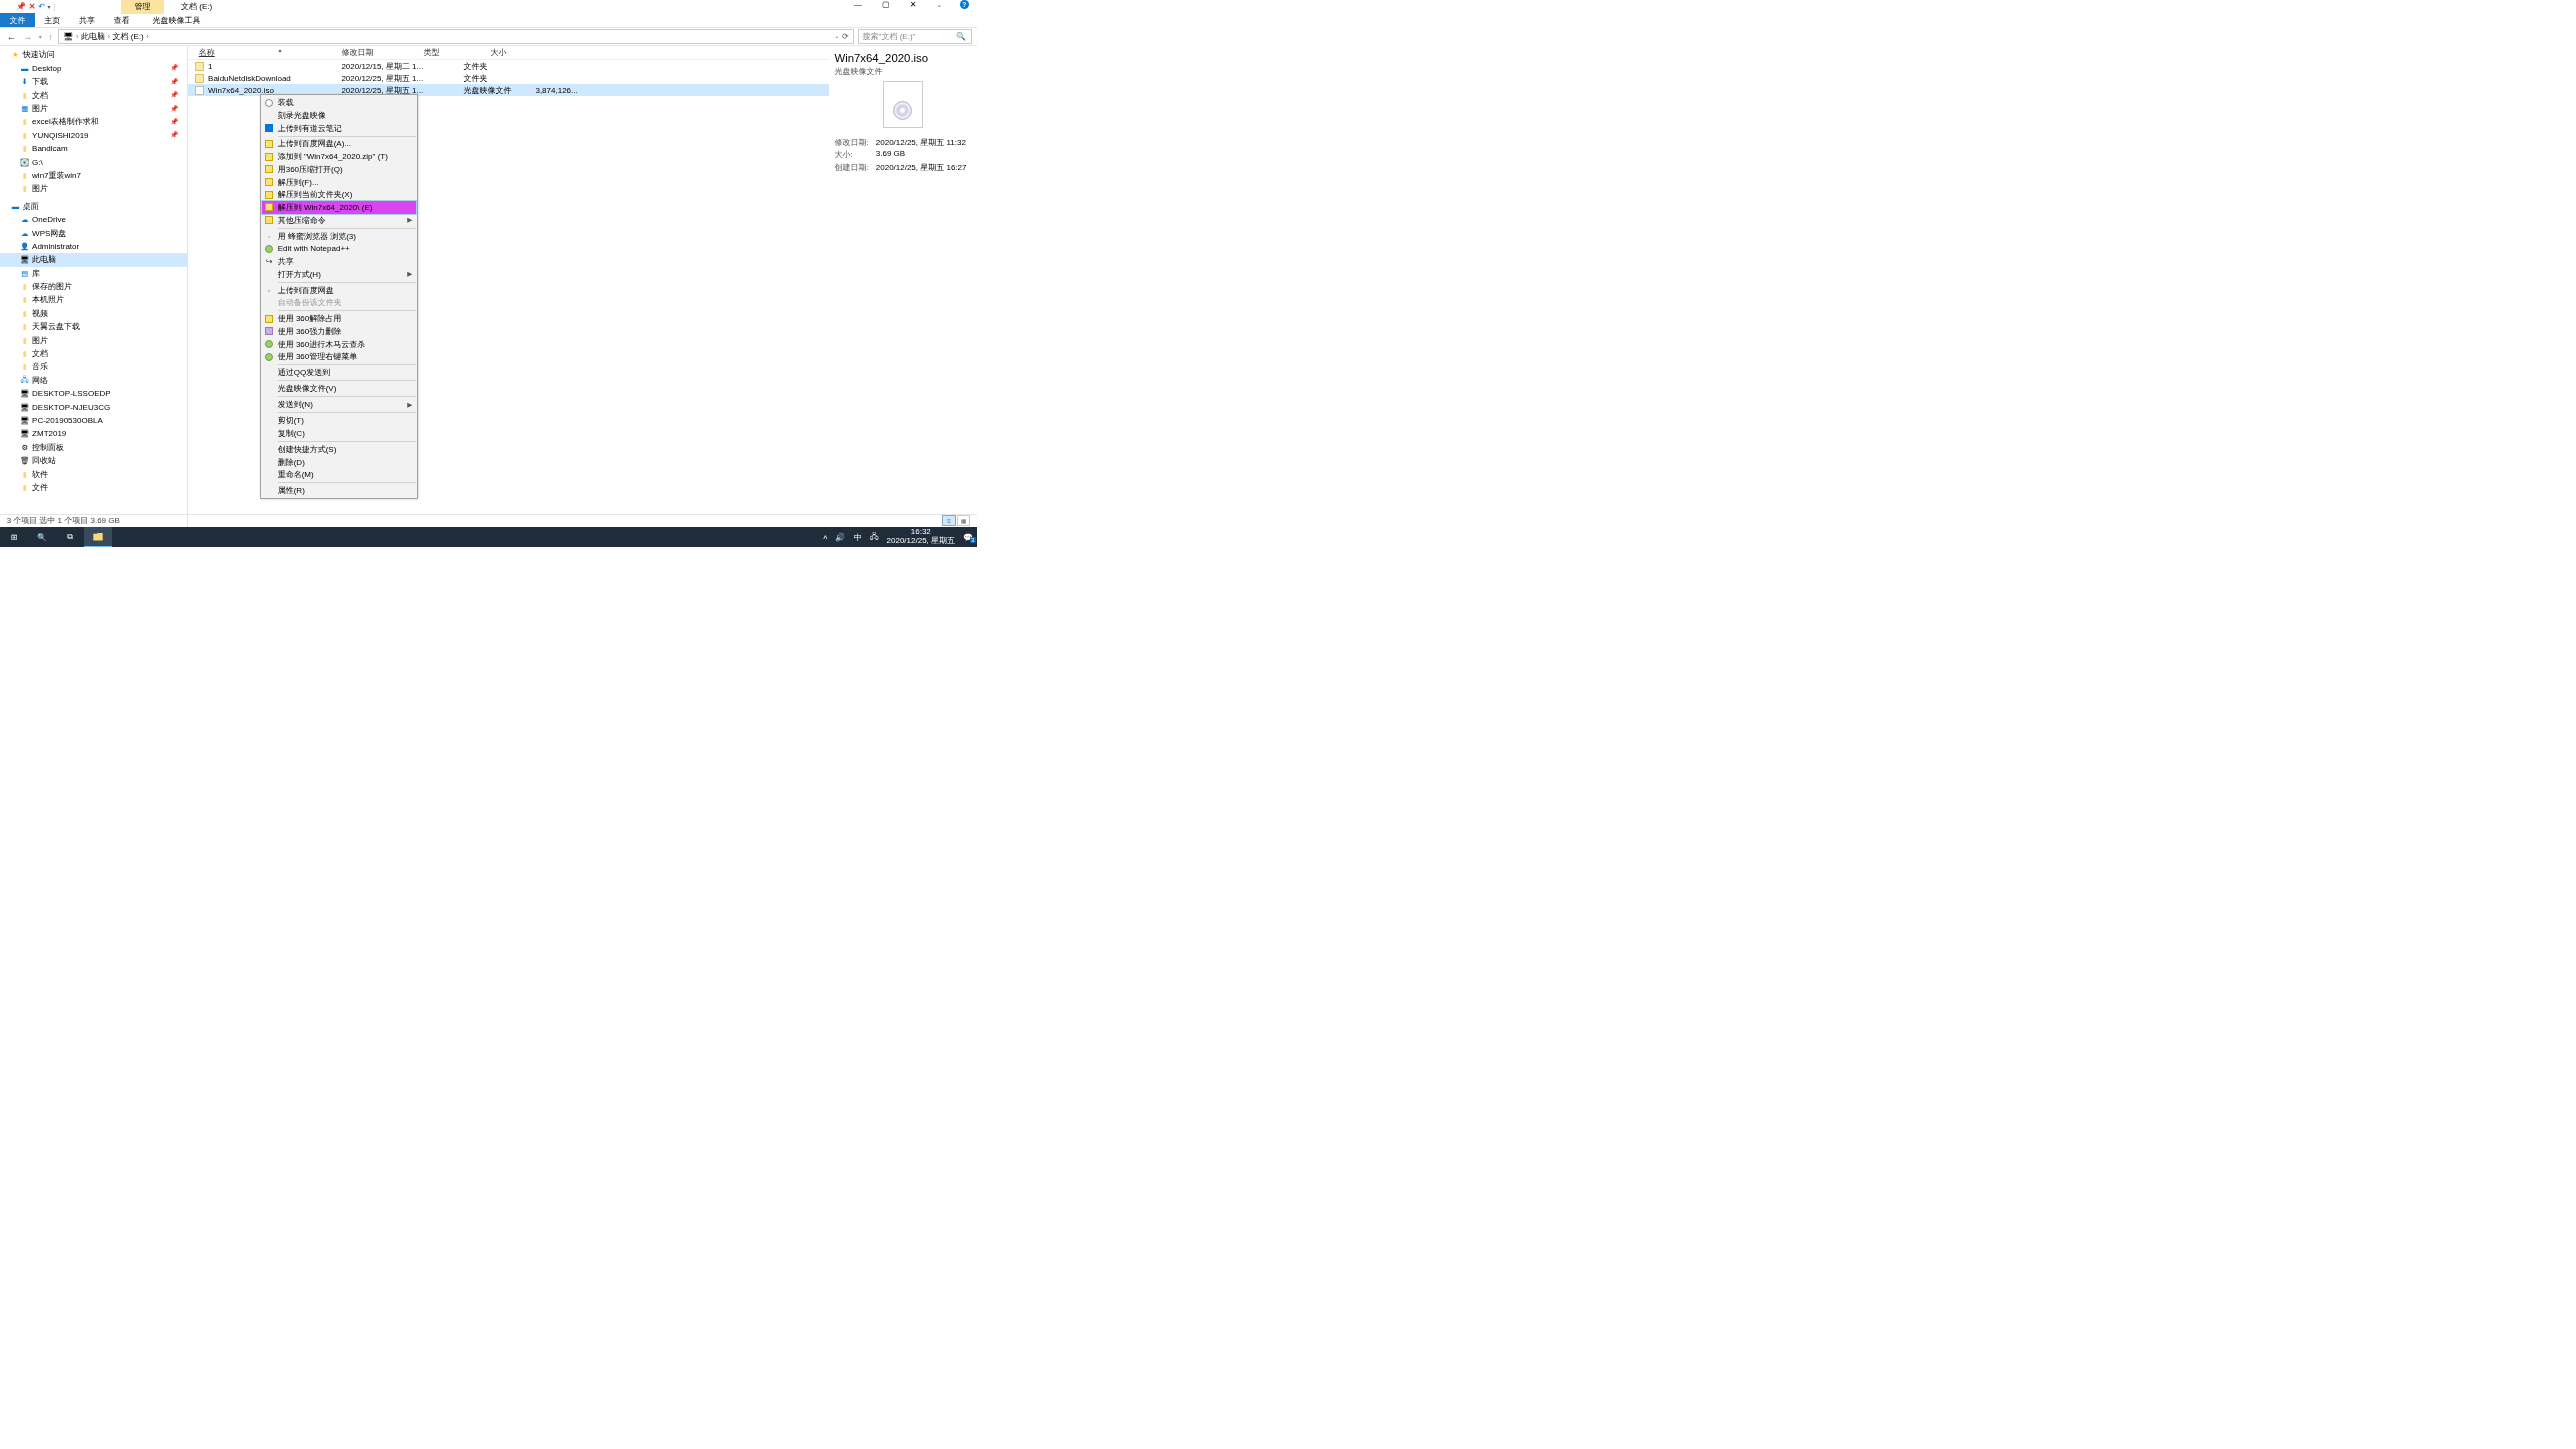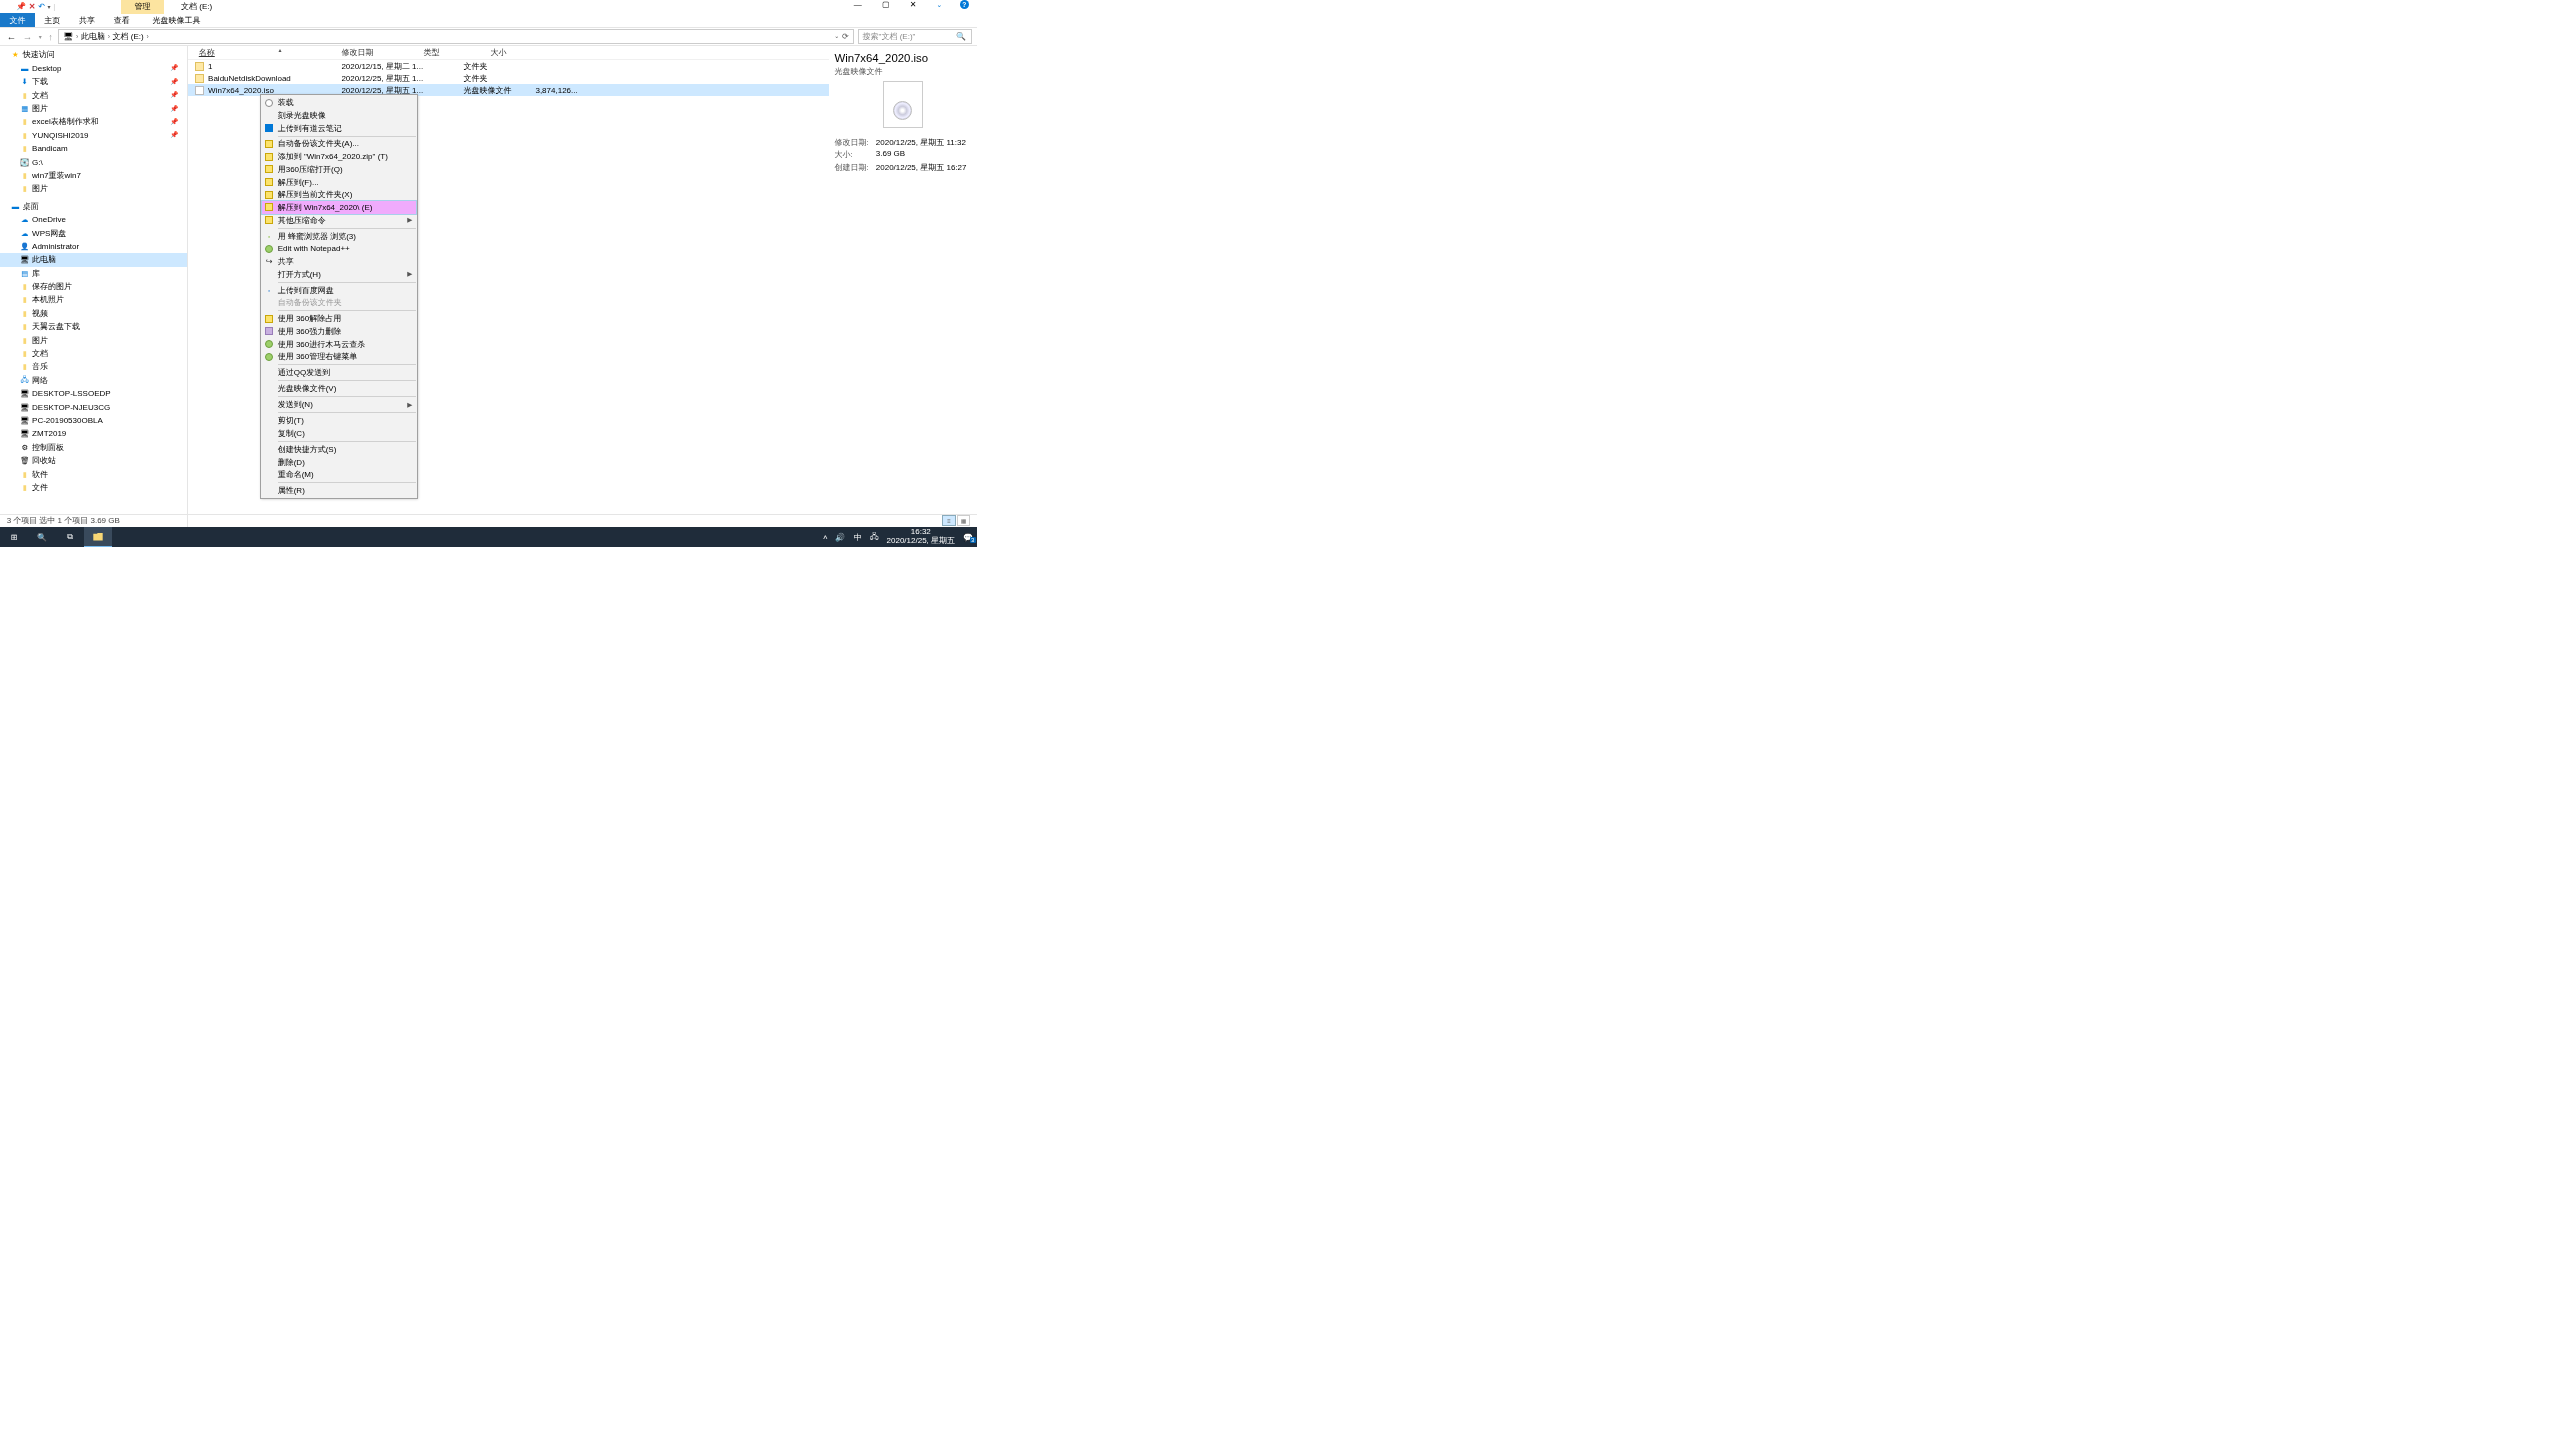--- a/index.html
+++ b/index.html
@@ -61,21 +61,21 @@
 .pv-title { font-size: 11.4px; margin-bottom: 1.3px; }
 .pv-sub { color: #555; margin-bottom: 4px; }
 .pv-thumb { width: 40px; height: 47px; border: 0.7px solid #ccc; margin: 4px auto 9.4px; position: relative; background:#fff; }
 .pv-disc { position:absolute; bottom:6.7px; left:9.4px; width:19px; height:19px; background: radial-gradient(circle, #fff 10%, #ccd 35%, #eef 60%, #ccd 80%); border-radius:50%; border:0.7px solid #bbb;}
 .pv-meta-row { display: flex; gap: 5.4px; margin: 1.3px 0; }
 .pv-label { color: #555; width: 36px; }
 
 
 .ctxmenu { position: absolute; left: 260px; top: 94px; width: 158px; background: #f2f2f2; border: 0.7px solid #a0a0a0; box-shadow: 1.3px 1.3px 2.7px rgba(0,0,0,.25); padding: 1.3px 0.7px; z-index: 10; }
 .cm-item { display: flex; align-items: center; height: 12.7px; padding: 0 4px 0 16px; position: relative; cursor: pointer; }
-.cm-item.hover { background: #f0abfc; outline:0.7px solid #a8d0ea; }
+.cm-item.hover { background: #d946ef; outline:0.7px solid #a8d0ea; }
 .cm-item.disabled { color: #999; }
 .cm-sep { height: 0.7px; background: #d0d0d0; margin: 1.3px 0.7px 1.3px 16px; }
 .cm-ico { position: absolute; left: 2.7px; width: 9.4px; height: 9.4px; display: inline-flex; align-items: center; justify-content: center; font-size: 6.7px; }
 .cm-arrow { margin-left: auto; color: #555; font-size: 6.7px; }
 .cm-circle { width:8px; height:8px; border:0.7px solid #888; border-radius:50%; background:#fff;}
 .cm-box-blue { width:8px; height:8px; background:#0078d7; }
 .cm-box-yel { width:8px; height:8px; background:#fce36b; border:0.7px solid #c9a60a;}
 .cm-box-pur { width:8px; height:8px; background:#c8b0e0; border:0.7px solid #987cb8;}
 .cm-box-grn { width:8px; height:8px; background:#9dd06a; border:0.7px solid #6ea040; border-radius:50%;}
 .share-arrow { font-size:8px; color:#333;}
@@ -374,21 +374,21 @@
       <span class="cm-ico">
         <span class="cm-box-blue"></span>
       </span>
       <span>上传到有道云笔记</span>
     </div>
     <div class="cm-sep"></div>
     <div class="cm-item">
       <span class="cm-ico">
         <span class="cm-box-yel"></span>
       </span>
-      <span>自动备份该文件夹(A)...</span>
+      <span>上传到百度网盘(A)...</span>
     </div>
     <div class="cm-item">
       <span class="cm-ico">
         <span class="cm-box-yel"></span>
       </span>
       <span>添加到 "Win7x64_2020.zip" (T)</span>
     </div>
     <div class="cm-item">
       <span class="cm-ico">
         <span class="cm-box-yel"></span>

